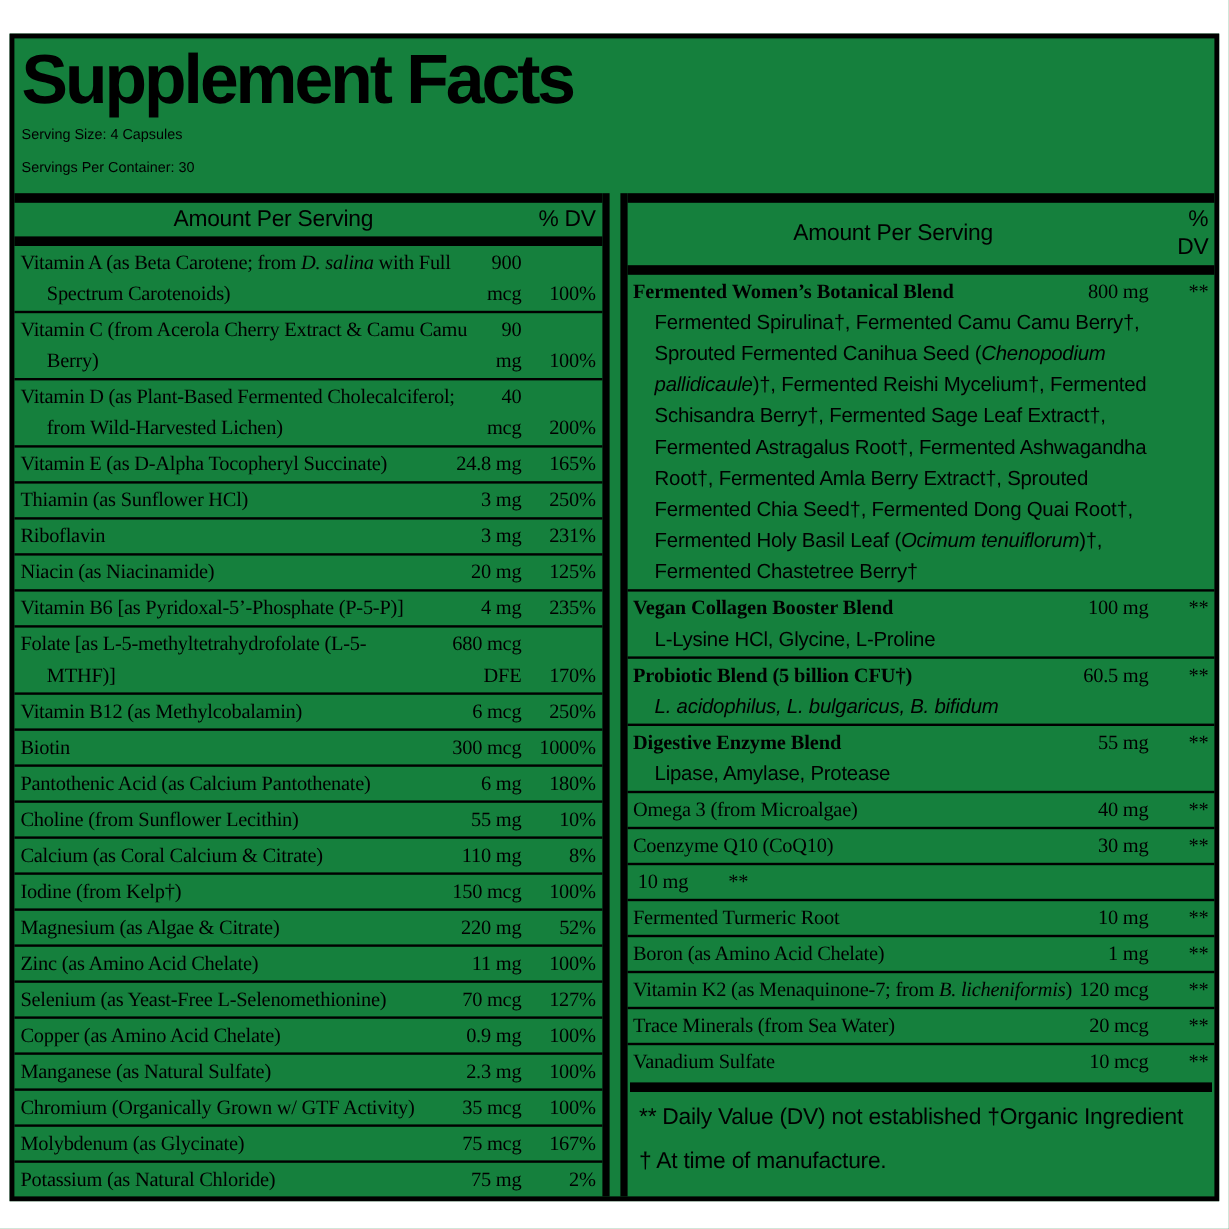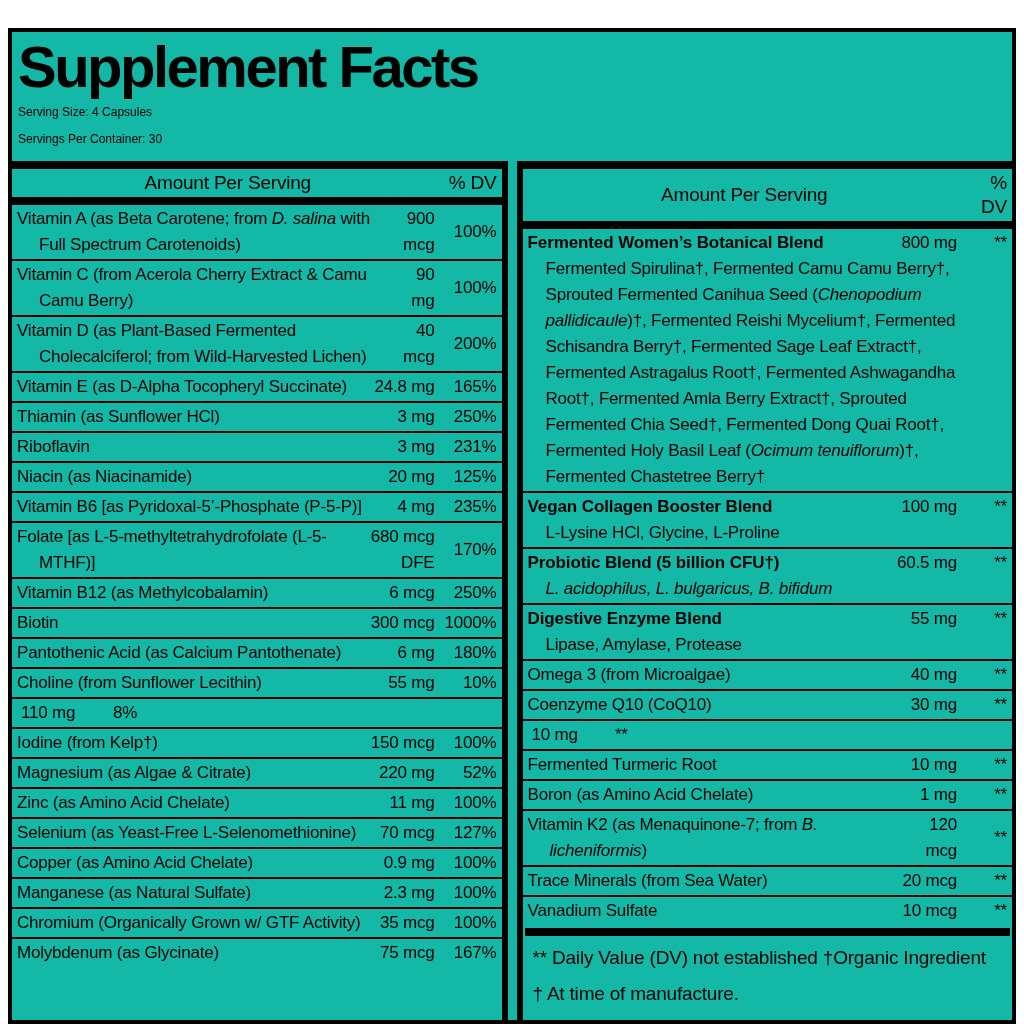--- a/index.html
+++ b/index.html
@@ -6,21 +6,21 @@
   html,body { margin:0; padding:0; }
   body {
     width:1024px; height:1024px; background:#ffffff; color:#000;
     font-family:"Liberation Sans", sans-serif;
     -webkit-font-smoothing: antialiased;
     overflow:hidden;
   }
   .panel {
     margin:28px 8px 0 8px;
     border:4px solid #000;
-    background:#14b8a6;
+    background:#15803d;
   }
   .panel-head { padding:4px 8px 8px 6px; }
   .title {
     margin:0; font-size:58px; font-weight:bold; letter-spacing:-2.5px;
     line-height:1.08; color:#000;
   }
   .serving-line { font-size:12px; line-height:27px; }
 
   .columns { display:flex; gap:9px; font-size:17px; line-height:26px; letter-spacing:-0.2px; }
   .col { flex:1 1 0; display:flex; flex-direction:column; min-width:0; }
@@ -33,21 +33,21 @@
     padding:2px 5px; font-size:19px; line-height:24px;
   }
   .hdr-amount { flex:1; text-align:center; }
   .hdr-dv { text-align:right; }
   .col-left  .hdr-dv, .col-left  .cell-dv { width:58px; flex:none; }
   .col-right .hdr-dv, .col-right .cell-dv { width:46px; flex:none; }
 
   .rows { display:block; }
   .row { border-bottom:2px solid #000; padding:1px 5px 1px 5px; }
   .row:last-child { border-bottom:none; }
-  .row-main { display:flex; align-items:center; }
+  .row-main { display:flex; align-items:flex-end;font-family:Liberation Serif, serif; }
   .cell-name { flex:1 1 auto; padding-left:22px; text-indent:-22px; min-width:0; }
   .cell-amount { text-align:right; margin-left:4px; max-width:86px; }
   .cell-dv { text-align:right; margin-left:4px; }
   .bold-row .cell-name { font-weight:bold; letter-spacing:-0.1px; }
   .row-sub { padding-left:18px; padding-right:38px; }
 
   .footnote-bar { height:8px; background:#000; margin:3px 2px 0 2px; }
   .footnotes { padding:10px 10px 14px 10px; font-size:19px; line-height:24px; }
   .footnote + .footnote { margin-top:12px; }
 
@@ -186,20 +186,21 @@
               <div class="row-main">
                 <span class="cell-name">Choline (from Sunflower Lecithin)</span>
                 <span class="cell-amount">55 mg</span>
                 <span class="cell-dv">10%</span>
               </div>
 
             </div>
 
             <div class="row">
               <div class="row-main">
+                <span class="cell-name">Calcium (as Coral Calcium &amp; Citrate)</span>
                 <span class="cell-amount">110 mg</span>
                 <span class="cell-dv">8%</span>
               </div>
 
             </div>
 
             <div class="row">
               <div class="row-main">
                 <span class="cell-name">Iodine (from Kelp†)</span>
                 <span class="cell-amount">150 mcg</span>
@@ -264,20 +265,28 @@
 
             <div class="row">
               <div class="row-main">
                 <span class="cell-name">Molybdenum (as Glycinate)</span>
                 <span class="cell-amount">75 mcg</span>
                 <span class="cell-dv">167%</span>
               </div>
 
             </div>
 
+            <div class="row">
+              <div class="row-main">
+                <span class="cell-name">Potassium (as Natural Chloride)</span>
+                <span class="cell-amount">75 mg</span>
+                <span class="cell-dv">2%</span>
+              </div>
+
+            </div>
           </div>
       </section>
 
       <section class="col col-right">
         <header class="col-header">
           <span class="hdr-amount">Amount Per Serving</span>
           <span class="hdr-dv">% DV</span>
         </header>
         <div class="rows">
 

